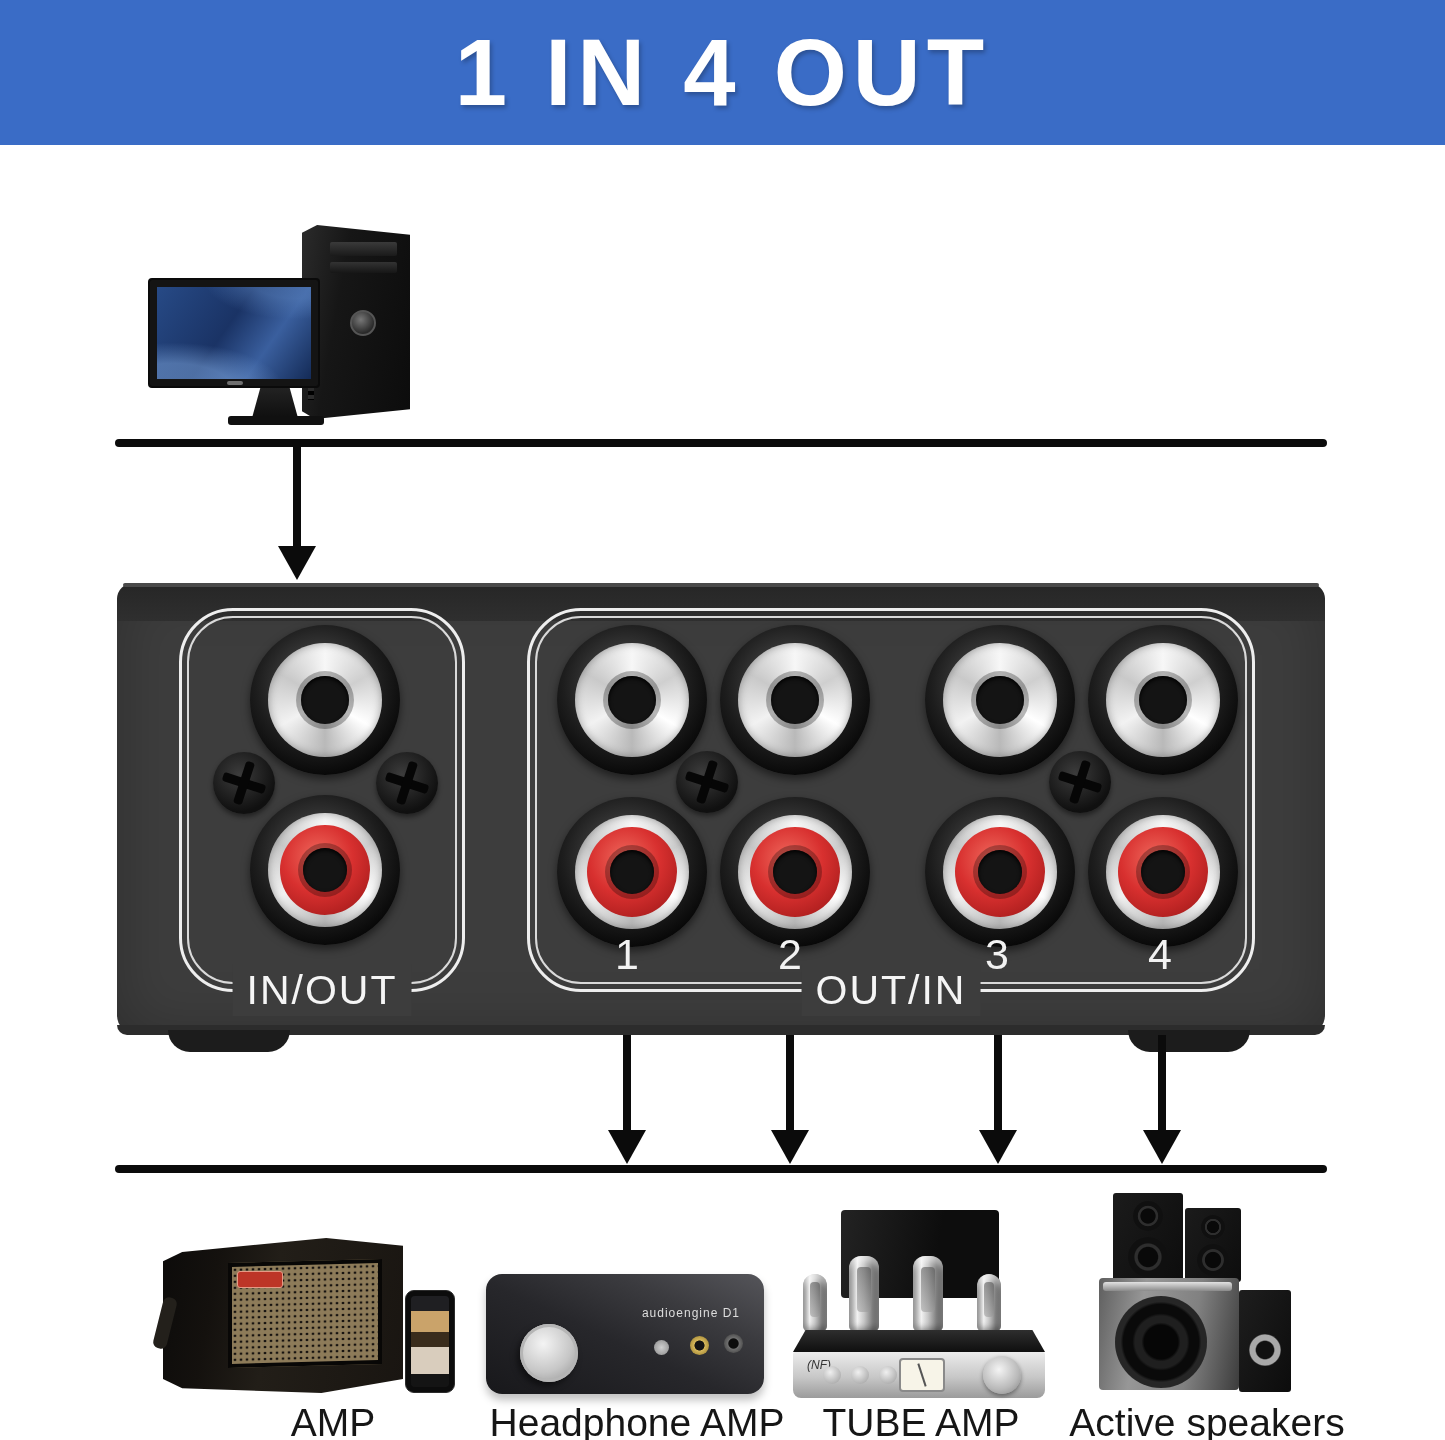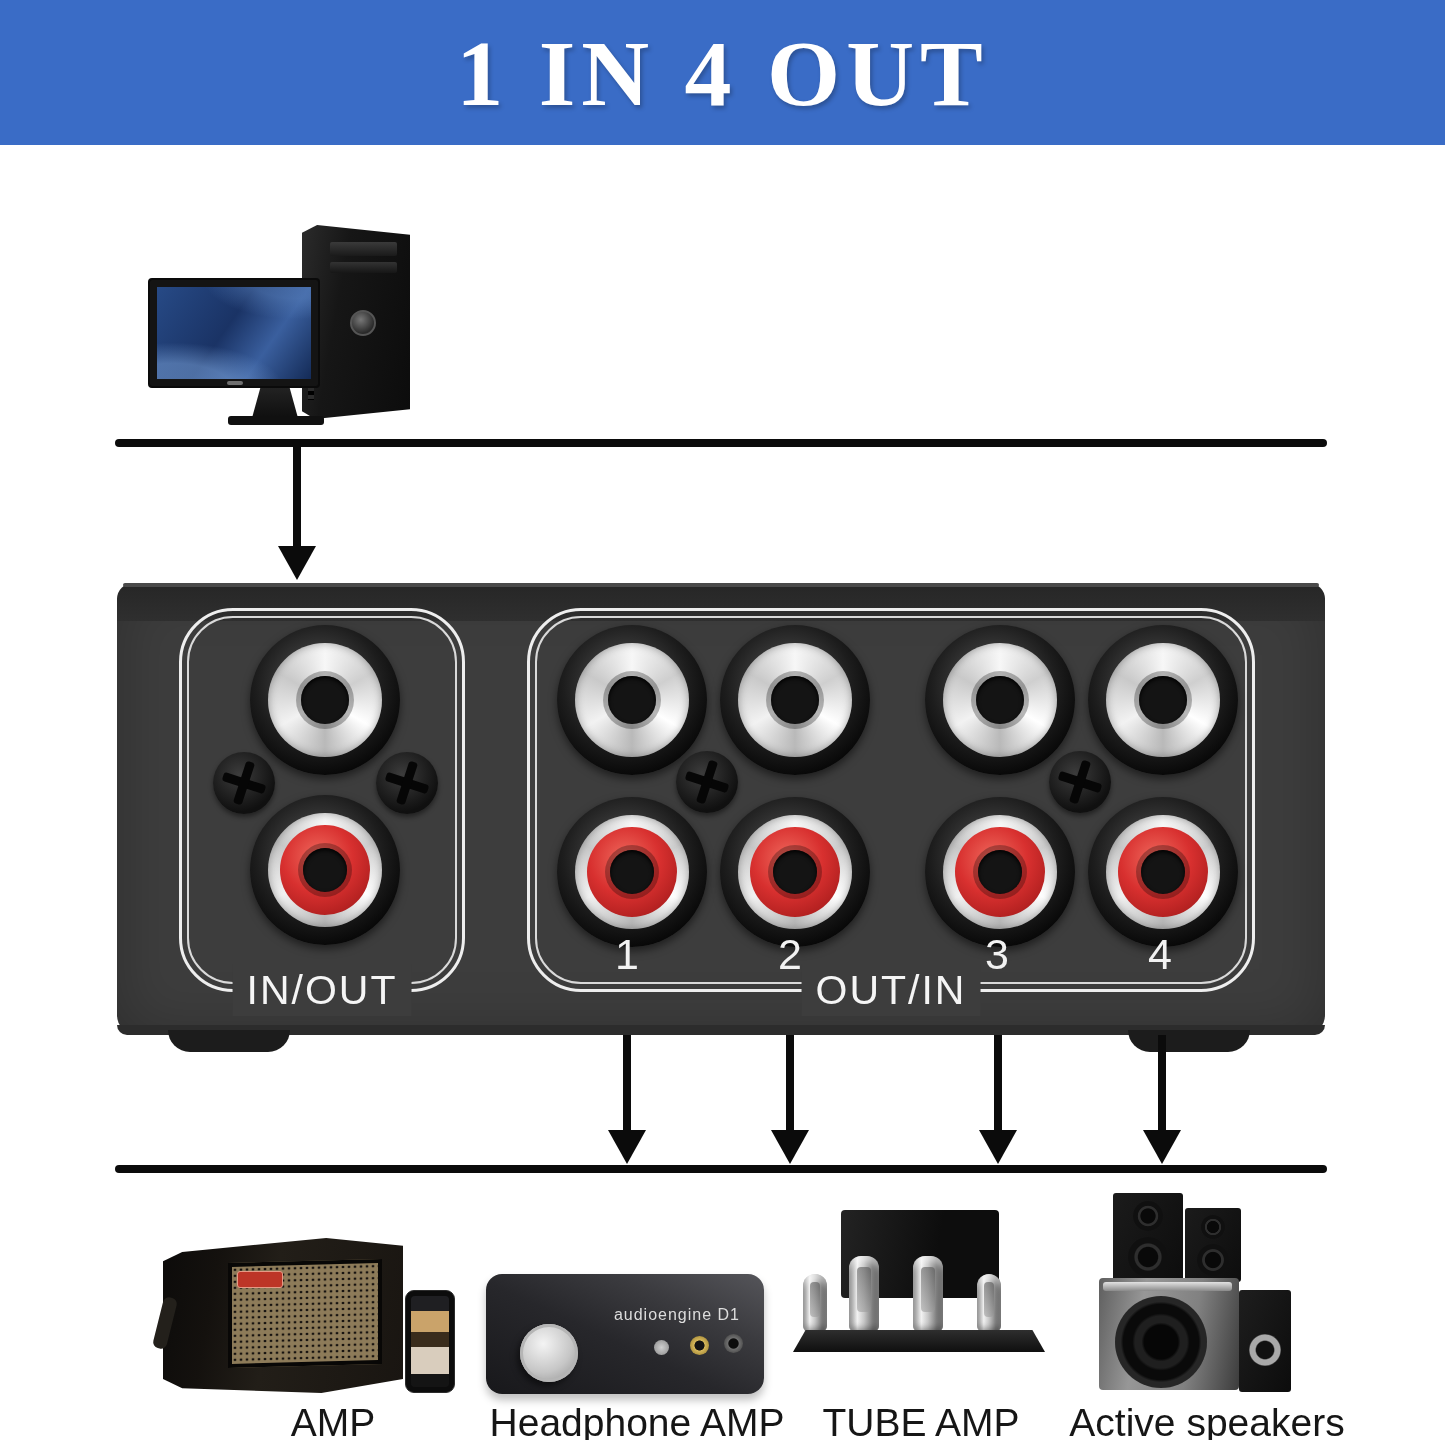--- a/index.html
+++ b/index.html
@@ -5,21 +5,21 @@
   html,body{margin:0;padding:0;background:#ffffff;}
   *{box-sizing:border-box;}
   .stage{
     position:relative;width:1445px;height:1440px;background:#ffffff;overflow:hidden;
     font-family:"Liberation Sans", sans-serif;
   }
   
   .banner{
     position:absolute;left:0;top:0;width:1445px;height:145px;
     background:var(--banner-blue,#3a6cc6);
-    display:flex;align-items:center;justify-content:center;font-family:Liberation Serif, serif;
+    display:flex;align-items:center;justify-content:center;
   }
   .banner-title{
     color:#fff;font-size:94px;font-weight:bold;letter-spacing:6px;
     text-shadow:2px 3px 4px rgba(0,0,0,.25);
   }
   
   .computer{position:absolute;left:140px;top:205px;width:280px;height:225px;}
   .tower{
     position:absolute;left:162px;top:20px;width:108px;height:194px;
     background:linear-gradient(100deg,#2b2b2b 0%,#161616 35%,#0c0c0c 100%);
@@ -132,21 +132,21 @@
   .phone-screen{position:absolute;inset:5px;border-radius:4px;overflow:hidden;
     background:linear-gradient(#1f1f22 0 16%, #caa36a 16% 40%, #3a2c1c 40% 56%, #d9cdbd 56% 86%, #141414 86% 100%);}
   
   .hp-amp{position:absolute;left:486px;top:1274px;width:278px;height:120px;}
   .hp-body{position:absolute;inset:0;border-radius:16px;
     background:linear-gradient(205deg,#55555a 0%,#3b3b3f 28%,#27272b 55%,#18181b 100%);
     box-shadow:0 6px 8px rgba(0,0,0,.25);}
   .hp-knob{position:absolute;left:34px;top:50px;width:58px;height:58px;border-radius:50%;
     background:radial-gradient(circle at 40% 34%,#f4f4f4,#c6c6c6 55%,#8c8c8c 100%);
     box-shadow:-3px 4px 6px rgba(0,0,0,.5), inset 0 0 0 3px #b5b5b5;}
-  .hp-brand{position:absolute;right:24px;top:32px;color:#dddddd;font-size:16px;letter-spacing:1px;}
+  .hp-brand{position:absolute;right:24px;top:32px;color:#dddddd;font-size:12px;letter-spacing:1px;}
   .hp-power{position:absolute;left:168px;top:66px;width:15px;height:15px;border-radius:50%;background:radial-gradient(#cfcfcf,#8a8a8a);}
   .hp-jack1{position:absolute;left:204px;top:62px;width:19px;height:19px;border-radius:50%;background:radial-gradient(#141414 35%,#d6b75a 40%,#8c7428 100%);}
   .hp-jack2{position:absolute;left:238px;top:60px;width:19px;height:19px;border-radius:50%;background:radial-gradient(#0d0d0d 35%,#6f6f6f 42%,#333 100%);}
   
   .tube-amp{position:absolute;left:793px;top:1208px;width:252px;height:190px;}
   .ta-transformer{position:absolute;left:48px;top:2px;width:158px;height:88px;border-radius:4px;
     background:linear-gradient(100deg,#232323,#0d0d0d 60%);}
   .tube{position:absolute;border-radius:12px 12px 6px 6px;
     background:linear-gradient(90deg,#8f8f8f 0%,#f2f2f2 28%,#c7c7c7 50%,#7e7e7e 78%,#5f5f5f 100%);
     box-shadow:inset 0 6px 6px rgba(255,255,255,.5), inset 0 -4px 6px rgba(0,0,0,.35);}
@@ -316,20 +316,28 @@
     <div class="hp-jack2"></div>
   </div>
 
   <div class="tube-amp">
     <div class="ta-transformer"></div>
     <div class="tube t1"></div>
     <div class="tube t2"></div>
     <div class="tube t3"></div>
     <div class="tube t4"></div>
     <div class="ta-top"></div>
+    <div class="ta-front">
+      <div class="ta-brand">(NF)</div>
+      <div class="ta-knob-s" style="left:30px;"></div>
+      <div class="ta-knob-s" style="left:58px;"></div>
+      <div class="ta-knob-s" style="left:86px;"></div>
+      <div class="ta-meter"></div>
+      <div class="ta-knob-b"></div>
+    </div>
   </div>
 
   <div class="speakers">
     <div class="sat s1">
       <div class="drv d1"></div>
       <div class="drv d2"></div>
     </div>
     <div class="sat s2">
       <div class="drv d1"></div>
       <div class="drv d2"></div>

